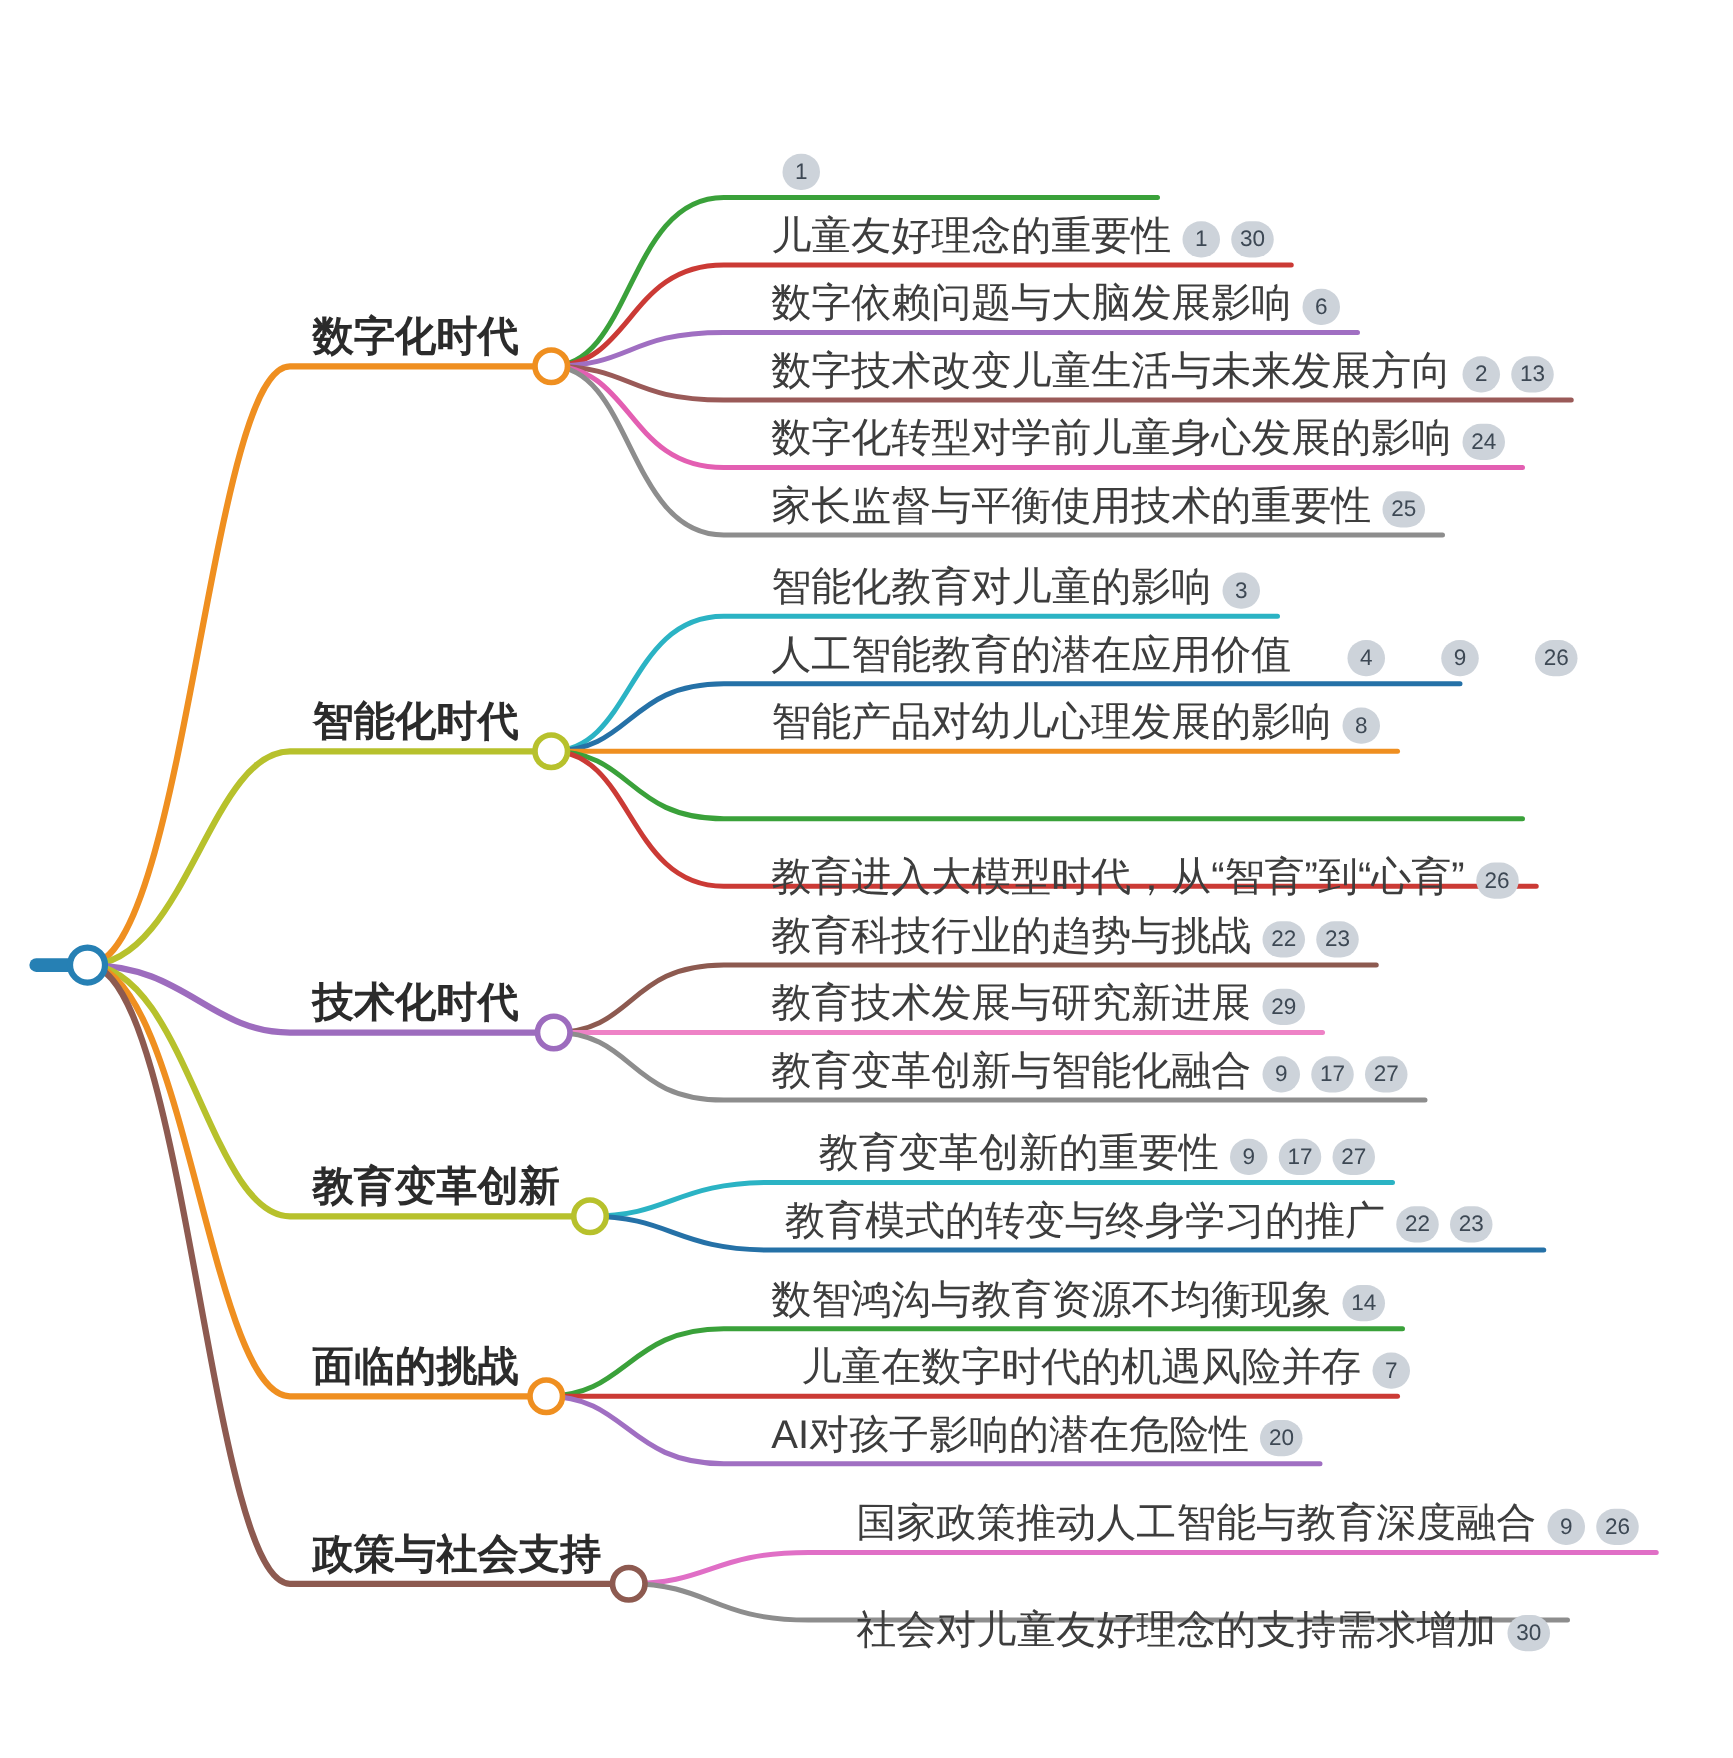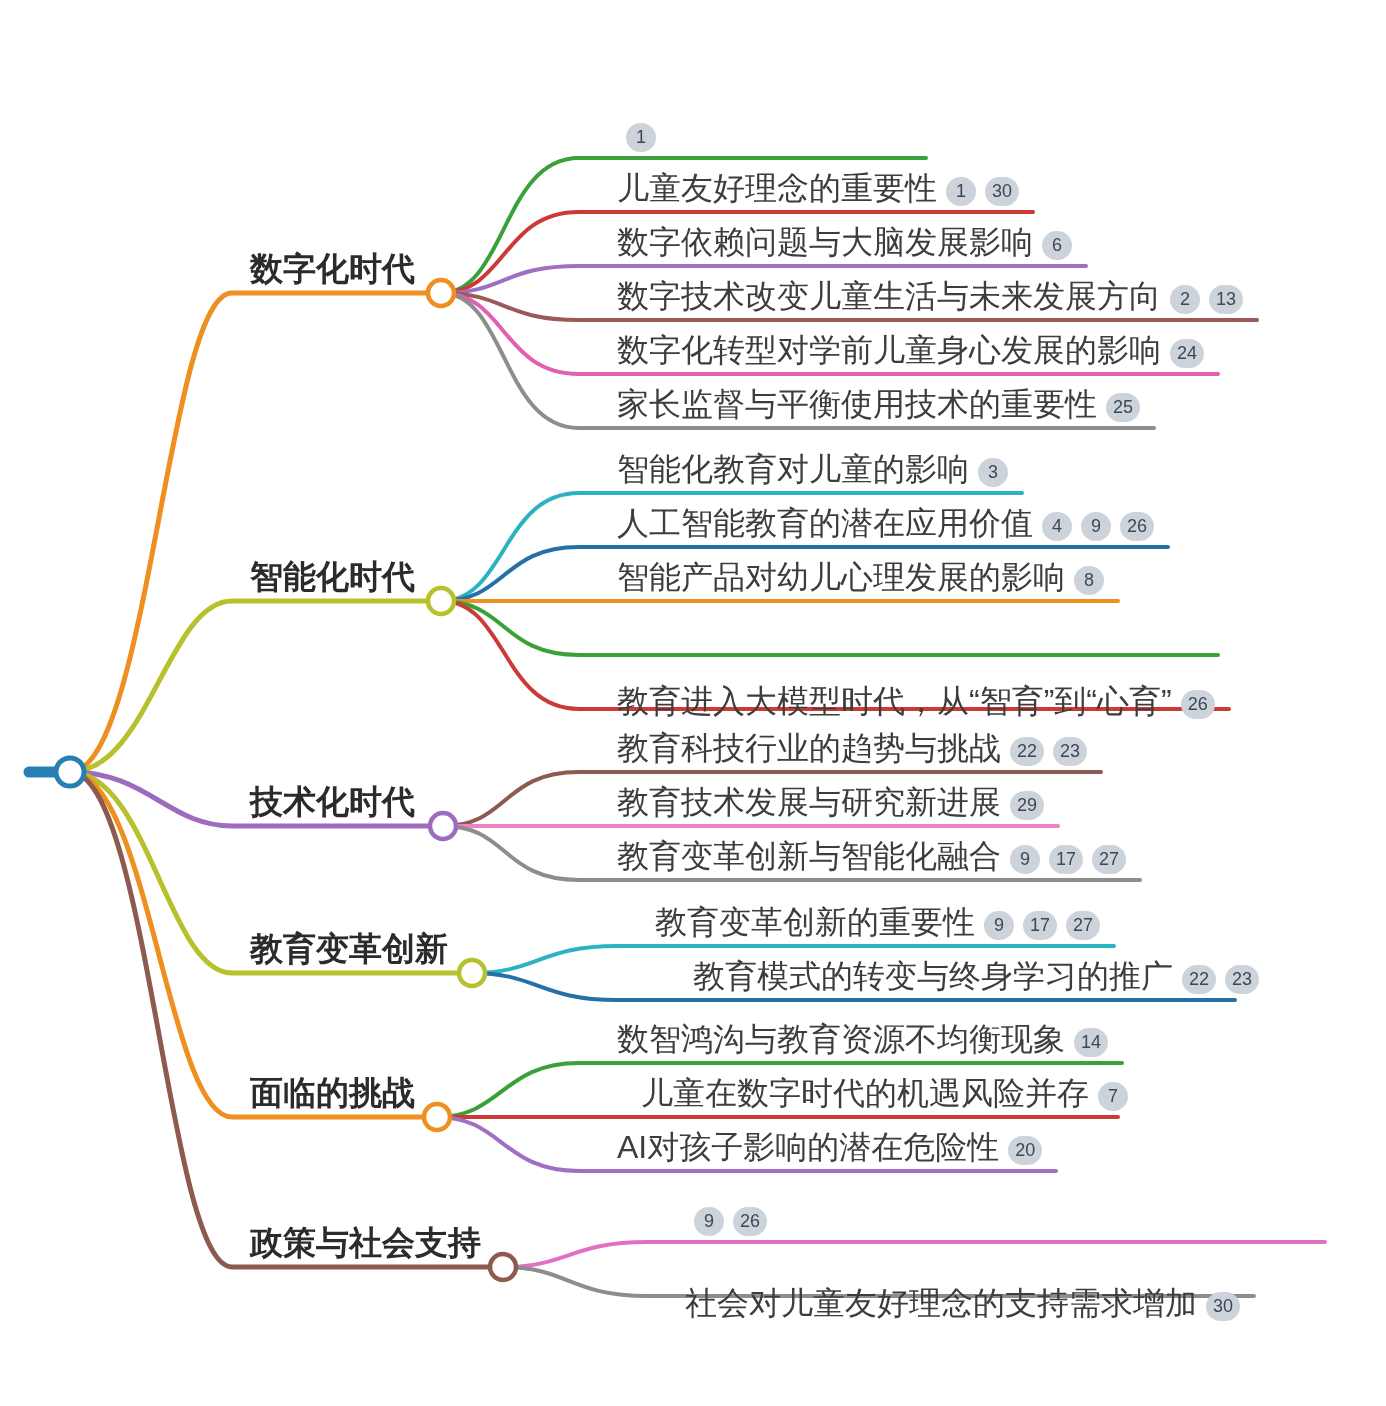--- a/index.html
+++ b/index.html
@@ -100,21 +100,21 @@
     </div>
     <div class="leaf-row" style="left: 617px; top: 383px; text-align: center;">
       <span class="leaf-text" style="color: rgb(61, 61, 61);">家长监督与平衡使用技术的重要性</span>
       <span class="badge" style="background: rgb(205, 211, 218); color: rgb(61, 72, 84);">25</span>
     </div>
     <div class="branch-label" style="left: 250px; top: 555px; color: rgb(43, 43, 43);">智能化时代</div>
     <div class="leaf-row" style="left: 617px; top: 448px;">
       <span class="leaf-text" style="color: rgb(61, 61, 61);">智能化教育对儿童的影响</span>
       <span class="badge" style="background: rgb(205, 211, 218); color: rgb(61, 72, 84);">3</span>
     </div>
-    <div class="leaf-row" style="left: 617px; top: 502px;">
+    <div class="leaf-row" style="left: 617px; top: 502px; gap: 36px;">
       <span class="leaf-text" style="color: rgb(61, 61, 61);">人工智能教育的潜在应用价值</span>
       <span class="badge" style="background: rgb(205, 211, 218); color: rgb(61, 72, 84);">4</span>
       <span class="badge" style="background: rgb(205, 211, 218); color: rgb(61, 72, 84);">9</span>
       <span class="badge" style="background: rgb(205, 211, 218); color: rgb(61, 72, 84);">26</span>
     </div>
     <div class="leaf-row" style="left: 617px; top: 556px;">
       <span class="leaf-text" style="color: rgb(61, 61, 61);">智能产品对幼儿心理发展的影响</span>
       <span class="badge" style="background: rgb(205, 211, 218); color: rgb(61, 72, 84);">8</span>
     </div>
     <div class="leaf-row" style="left: 617px; top: 680px;">
@@ -137,40 +137,41 @@
       <span class="badge" style="background: rgb(205, 211, 218); color: rgb(61, 72, 84);">17</span>
       <span class="badge" style="background: rgb(205, 211, 218); color: rgb(61, 72, 84);">27</span>
     </div>
     <div class="branch-label" style="left: 250px; top: 927px; color: rgb(43, 43, 43);">教育变革创新</div>
     <div class="leaf-row" style="left: 655px; top: 901px;">
       <span class="leaf-text" style="color: rgb(61, 61, 61);">教育变革创新的重要性</span>
       <span class="badge" style="background: rgb(205, 211, 218); color: rgb(61, 72, 84);">9</span>
       <span class="badge" style="background: rgb(205, 211, 218); color: rgb(61, 72, 84);">17</span>
       <span class="badge" style="background: rgb(205, 211, 218); color: rgb(61, 72, 84);">27</span>
     </div>
-    <div class="leaf-row" style="left: 693px; top: 955px;">
+    <div class="leaf-row" style="left: 628px; top: 955px;">
       <span class="leaf-text" style="color: rgb(61, 61, 61);">教育模式的转变与终身学习的推广</span>
       <span class="badge" style="background: rgb(205, 211, 218); color: rgb(61, 72, 84);">22</span>
       <span class="badge" style="background: rgb(205, 211, 218); color: rgb(61, 72, 84);">23</span>
     </div>
     <div class="branch-label" style="left: 250px; top: 1071px; color: rgb(43, 43, 43);">面临的挑战</div>
     <div class="leaf-row" style="left: 617px; top: 1018px;">
       <span class="leaf-text" style="color: rgb(61, 61, 61);">数智鸿沟与教育资源不均衡现象</span>
       <span class="badge" style="background: rgb(205, 211, 218); color: rgb(61, 72, 84);">14</span>
     </div>
     <div class="leaf-row" style="left: 617px; top: 1072px; margin-left: 24px;">
       <span class="leaf-text" style="color: rgb(61, 61, 61);">儿童在数字时代的机遇风险并存</span>
       <span class="badge" style="background: rgb(205, 211, 218); color: rgb(61, 72, 84);">7</span>
     </div>
     <div class="leaf-row" style="left: 617px; top: 1126px;">
       <span class="leaf-text" style="color: rgb(61, 61, 61);">AI对孩子影响的潜在危险性</span>
       <span class="badge" style="background: rgb(205, 211, 218); color: rgb(61, 72, 84);">20</span>
     </div>
     <div class="branch-label" style="left: 250px; top: 1221px; color: rgb(43, 43, 43);">政策与社会支持</div>
     <div class="leaf-row" style="left: 685px; top: 1197px;">
+      <span class="leaf-text" style="color: rgb(61, 61, 61);">国家政策推动人工智能与教育深度融合</span>
       <span class="badge" style="background: rgb(205, 211, 218); color: rgb(61, 72, 84);">9</span>
       <span class="badge" style="background: rgb(205, 211, 218); color: rgb(61, 72, 84);">26</span>
     </div>
     <div class="leaf-row" style="left: 685px; top: 1282px;">
       <span class="leaf-text" style="color: rgb(61, 61, 61);">社会对儿童友好理念的支持需求增加</span>
       <span class="badge" style="background: rgb(205, 211, 218); color: rgb(61, 72, 84);">30</span>
     </div>
   </div>
 
 </body></html>

